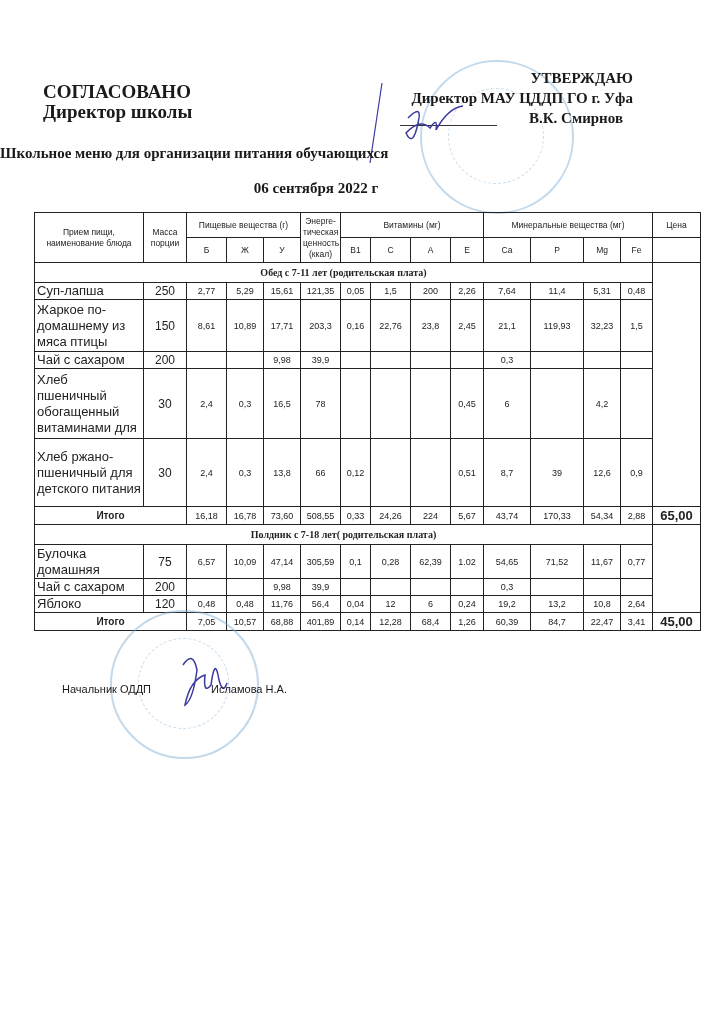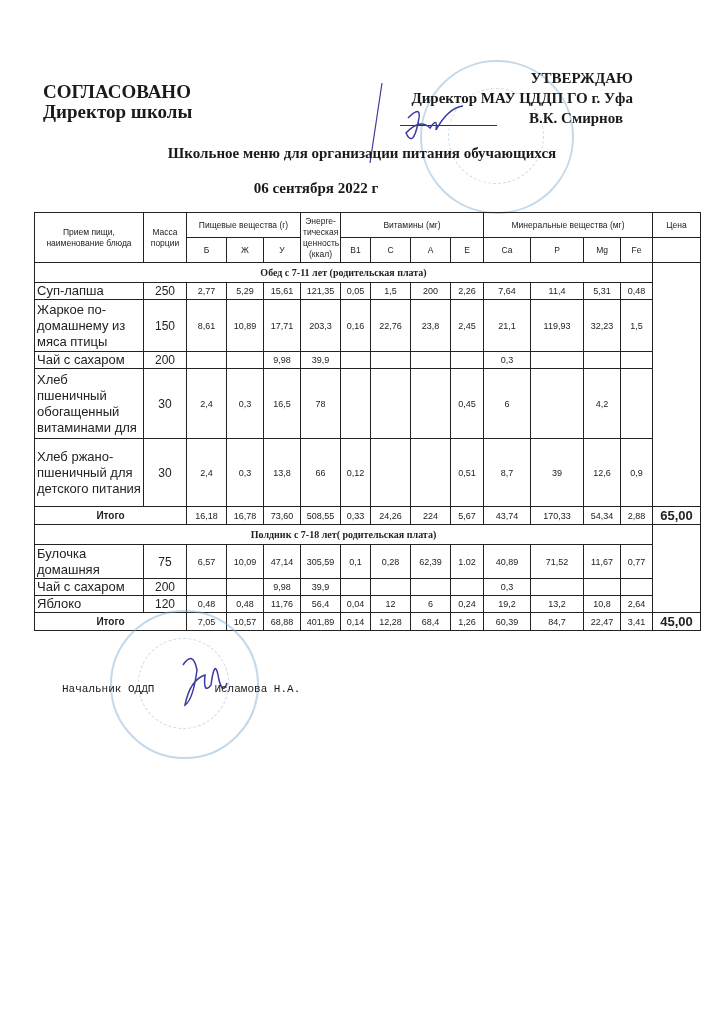--- a/index.html
+++ b/index.html
@@ -4,34 +4,34 @@
 <style>
   html, body { margin:0; padding:0; background:#ffffff; }
   body { width:724px; height:1024px; position:relative; overflow:hidden; color:#1a1a1a; font-family:"Liberation Serif", serif; }
   .abs { position:absolute; }
   .serif-bold { font-family:"Liberation Serif", serif; font-weight:bold; }
   .left-approve { left:43px; top:82px; font-size:19px; line-height:20px; }
   .right-approve { left:375px; top:68px; font-size:15px; line-height:20px; text-align:right; width:258px; }
   .right-approve .l1 { display:block; text-align:right; padding-left:30px; }
   .right-approve .l3 { display:block; text-align:right; padding-right:10px; }
   .sig-line { left:400px; top:125px; width:97px; height:1px; background:#333; }
-  .title { left:0; width:724px; top:145px; text-align:center; font-size:15px; }
+  .title { left:0; width:724px; top:145px; font-size:15px; }
   .date { left:0; width:632px; top:180px; text-align:center; font-size:15px; }
   .stamp { border-radius:50%; border:2px solid rgba(120,170,210,0.45); }
   .stamp-inner { border-radius:50%; border:1px dashed rgba(120,170,210,0.4); }
   table.menu { position:absolute; left:34px; top:212px; width:666px; border-collapse:collapse; table-layout:fixed; font-family:"Liberation Sans", sans-serif; }
   table.menu td, table.menu th { border:1px solid #222; padding:0 2px; text-align:center; vertical-align:middle; font-weight:normal; color:#222; }
   table.menu th { font-size:8.5px; line-height:11px; }
   td.name { text-align:left !important; font-size:13px; line-height:16px; padding-left:3px; }
   td.mass { font-size:12px; }
   td.num { font-size:9px; }
   td.total-label { text-align:right; font-weight:bold !important; font-size:10px; padding-left:3px; }
   td.price { font-size:13px; font-weight:bold !important; }
   td.section { font-family:"Liberation Serif", serif; font-weight:bold !important; font-size:10px; height:19px; }
-  .footer { left:62px; top:683px; font-family:Liberation Mono, monospace; font-size:11px; }
+  .footer { left:62px; top:683px; font-family:Liberation Sans, sans-serif; font-size:11px; }
   .footer .sp { display:inline-block; width:60px; }
 </style>
 </head>
 <body>
 
 <div class="abs serif-bold left-approve">
   <div>СОГЛАСОВАНО</div>
   <div>Директор школы</div>
 </div>
 
@@ -206,21 +206,21 @@
       <td class="name">Булочка домашняя</td>
       <td class="mass">75</td>
       <td class="num">6,57</td>
       <td class="num">10,09</td>
       <td class="num">47,14</td>
       <td class="num">305,59</td>
       <td class="num">0,1</td>
       <td class="num">0,28</td>
       <td class="num">62,39</td>
       <td class="num">1.02</td>
-      <td class="num">40,89</td>
+      <td class="num">54,65</td>
       <td class="num">71,52</td>
       <td class="num">11,67</td>
       <td class="num">0,77</td>
     </tr>
     <tr style="height:15px">
       <td class="name">Чай с сахаром</td>
       <td class="mass">200</td>
       <td class="num"></td>
       <td class="num"></td>
       <td class="num">9,98</td>

